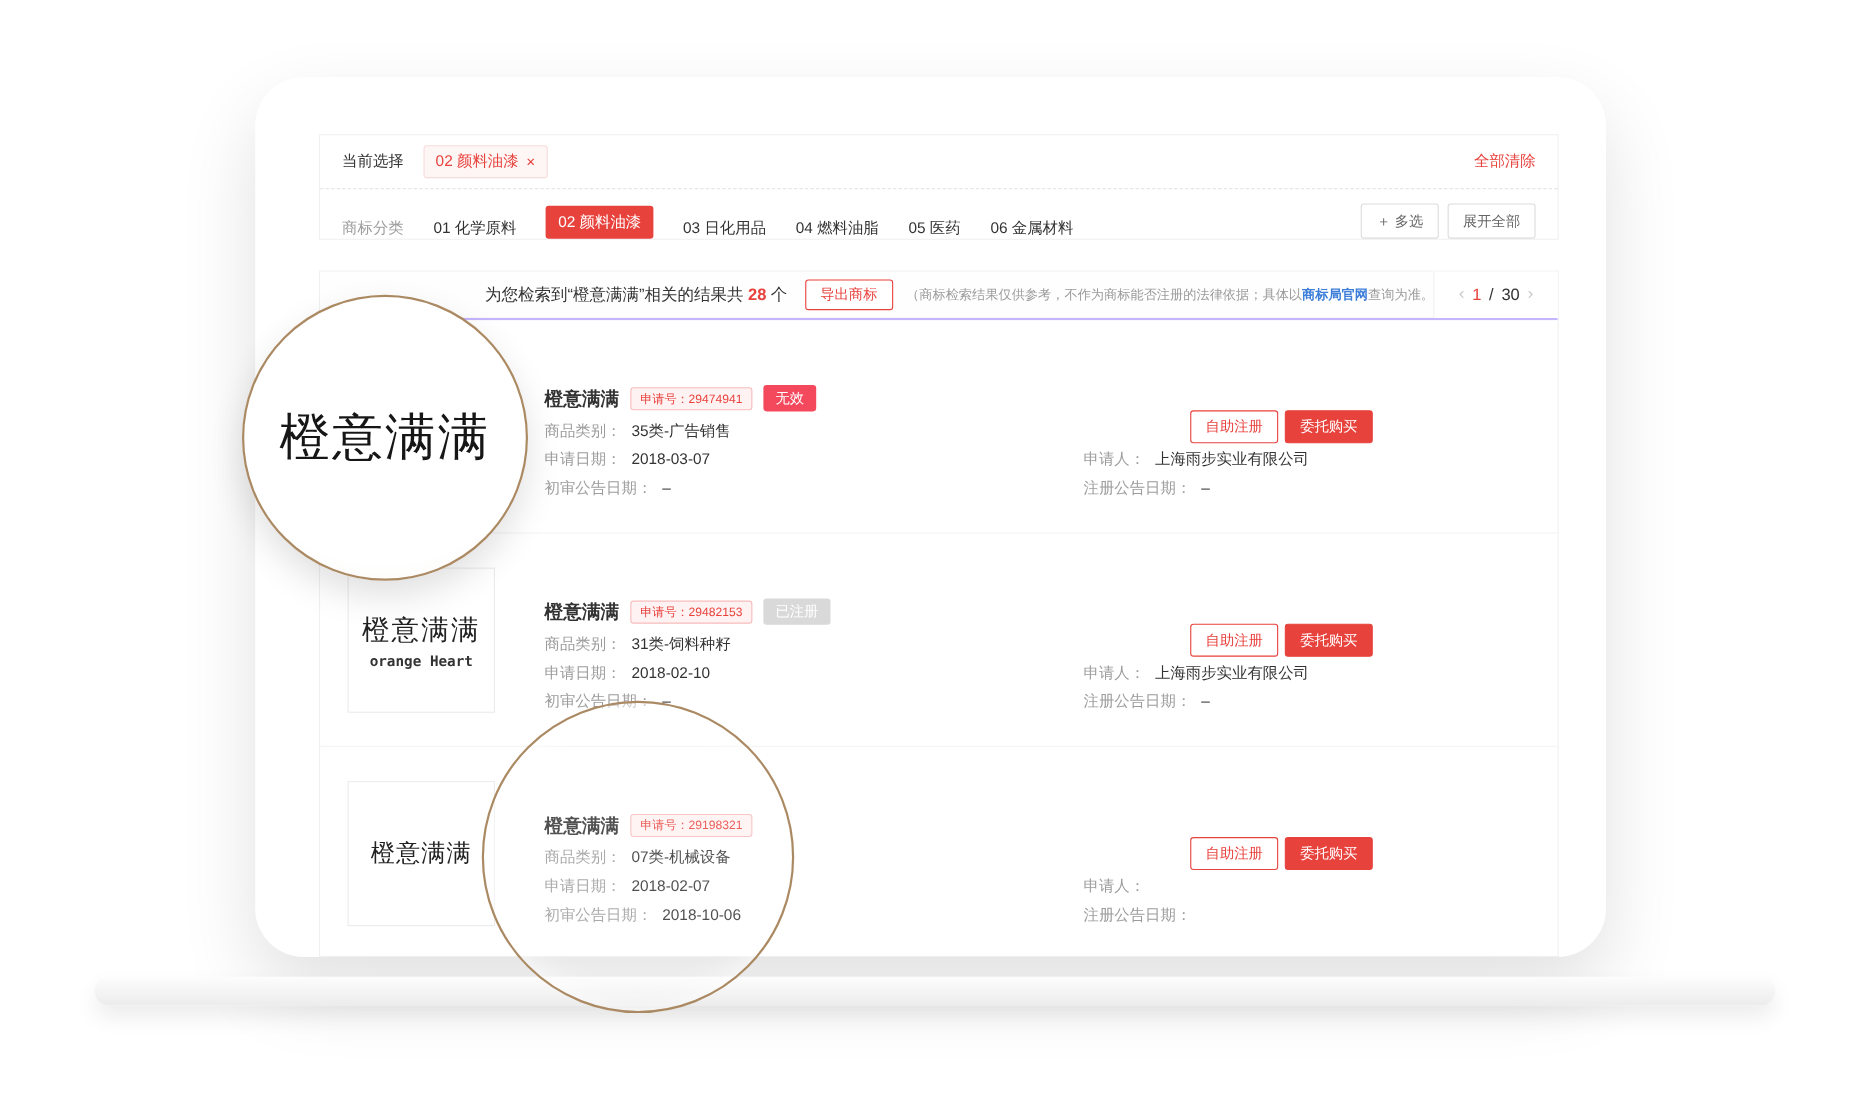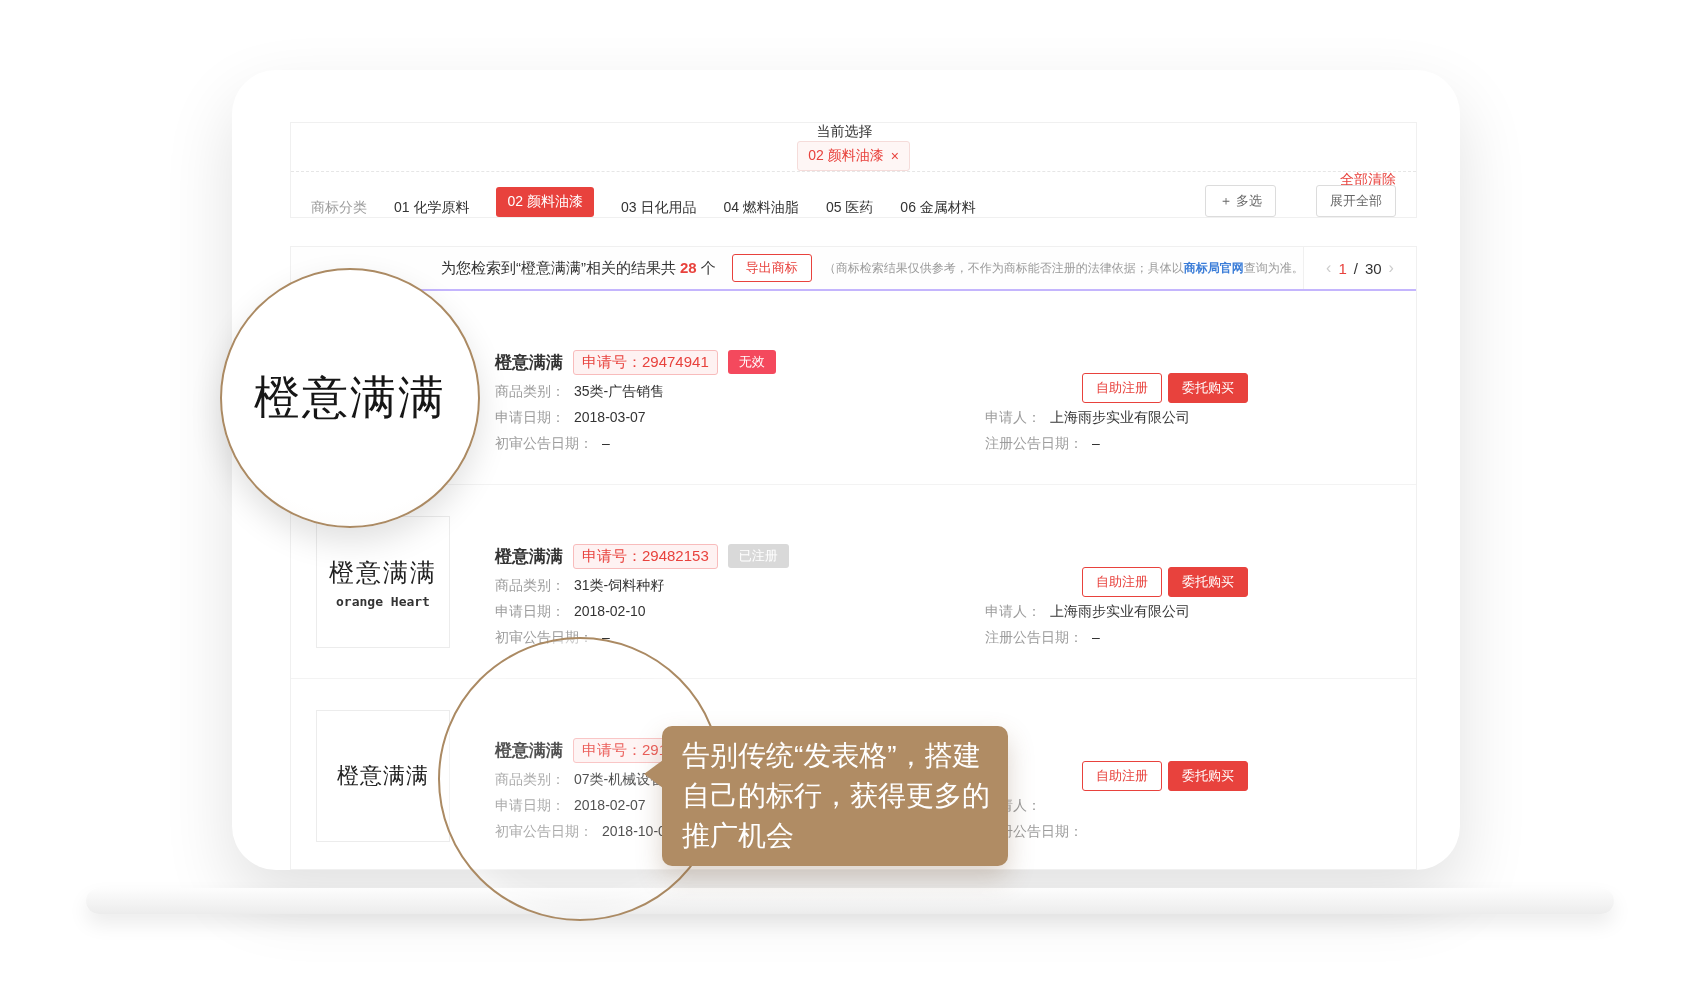--- a/index.html
+++ b/index.html
@@ -8,38 +8,38 @@
     font-family:"Liberation Sans","DejaVu Sans",sans-serif; overflow:hidden;
   }
   
   .card {
     position:absolute; left:232px; top:70px; width:1228px; height:800px;
     background:#fff; border-radius:44px; box-shadow:0 30px 70px rgba(0,0,0,0.12);
     z-index:1;
   }
   .panel { position:absolute; background:#fff; border:1px solid #f0f0f0; box-sizing:border-box; }
   .top-panel { left:58px; top:52px; width:1127px; height:96px; }
-  .tp-row1 { height:48px; display:flex; align-items:center; padding:0 20px;flex-direction:column; }
+  .tp-row1 { height:48px; display:flex; align-items:center; padding:0 20px; }
   .cur-label { font-size:14px; color:#333; margin-right:18px; }
   .sel-chip {
     display:inline-flex; align-items:center; gap:7px; padding:5px 10px;
     background:#fef6f5; border:1px solid #f5dcda; border-radius:3px;
     color:#e8423d; font-size:14px; cursor:pointer;
   }
   .sel-chip .x { font-size:14px; line-height:1; }
   .clear-all { margin-left:auto; color:#e8423d; font-size:14px; cursor:pointer; }
   .dashed { border-top:1px dashed #e6e6e6; }
   .tp-row2 { height:45px; display:flex; align-items:flex-end; padding:0 20px; gap:27px; font-size:14px; color:#333; }
   .cat-label { color:#9c9c9c; }
   .cat { cursor:pointer; white-space:nowrap; }
   .cat.selected { background:#e8423d; color:#fff; padding:6px 11px; border-radius:3px; }
   .tp-actions { margin-left:auto; display:flex; gap:8px; }
   .ghost-btn {
     padding:6px 13px; border:1px solid #dcdcdc; border-radius:3px;
-    color:#666; font-size:13px; background:#fff; cursor:pointer; white-space:nowrap;margin-left:32px;
+    color:#666; font-size:13px; background:#fff; cursor:pointer; white-space:nowrap;
   }
   
   .results-panel { left:58px; top:176px; width:1127px; height:624px; }
   .res-header {
     height:44px; display:flex; align-items:center; border-bottom:2px solid #c4b5fd;
     padding-left:150px; position:relative; background:#fefefe; box-sizing:border-box;
   }
   .summary { font-size:15px; color:#333; white-space:nowrap; }
   .summary .count { color:#e8423d; margin:0 4px; font-weight:bold; }
   .export-btn {
@@ -63,21 +63,21 @@
   }
   .tm-main { font-size:20px; color:#222; letter-spacing:1px; white-space:nowrap; }
   .r1 .tm-main { font-family:"DejaVu Serif","Liberation Serif",serif; font-size:25px; letter-spacing:2px; }
   .r2 .tm-main { font-size:22px; }
   .tm-sub { font-family:"DejaVu Sans Mono","Liberation Mono",monospace; font-size:13px; font-weight:bold; color:#333; }
   .tm-sub:empty { display:none; }
   .row-content { position:absolute; left:204px; top:58px; }
   .title-line { display:flex; align-items:center; gap:10px; height:26px; margin-bottom:8px; }
   .tm-name { font-size:17px; font-weight:bold; color:#333; white-space:nowrap; }
   .no-chip {
-    font-size:15px; color:#e8423d; background:#fef2f2; border:1px solid #f8bcbc;
+    font-size:11px; color:#e8423d; background:#fef2f2; border:1px solid #f8bcbc;
     border-radius:3px; padding:2px 8px; white-space:nowrap;
   }
   .status-chip { font-size:13px; color:#fff; border-radius:3px; padding:3px 11px; white-space:nowrap; }
   .status-chip:empty { display:none; }
   .status-red { background:#f4495d; }
   .status-gray { background:#d9d9d9; }
   .info-line { position:relative; height:21px; margin-bottom:5px; font-size:14px; width:780px; white-space:nowrap; }
   .lbl { color:#9c9c9c; margin-right:9px; }
   .val { color:#333; }
   .col2 { position:absolute; left:490px; top:0; }
@@ -234,19 +234,14 @@
     </div>
   </div>
 
   <div class="base-bar"></div>
 
   <div class="circle2"></div>
   <div class="circle1">
     <span class="big-mark">橙意满满</span>
   </div>
 
-  <div class="bubble b2">
-    <div class="line">告别传统“发表格”，搭建</div>
-    <div class="line">自己的标行，获得更多的</div>
-    <div class="line">推广机会</div>
-  </div>
 
 </div>
 
 </body></html>

